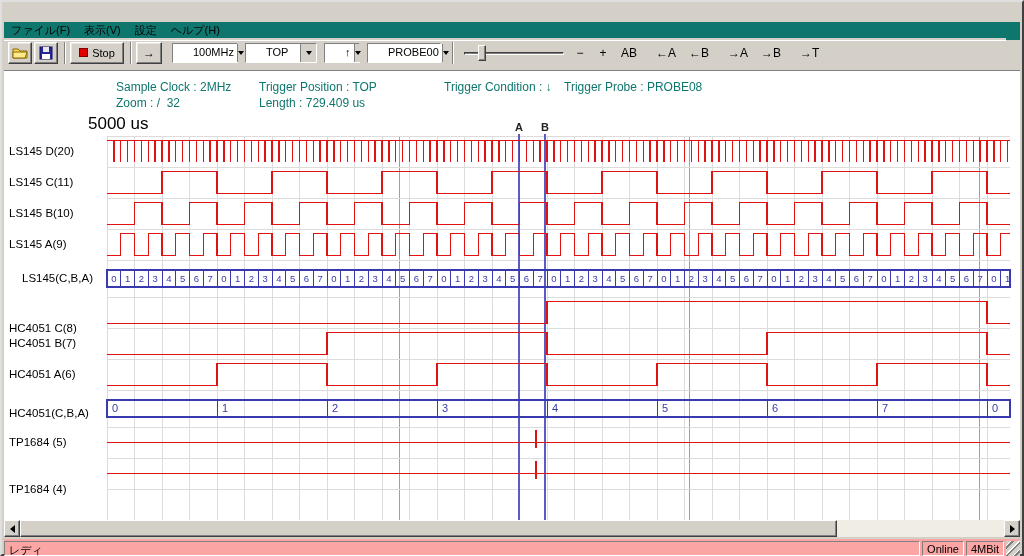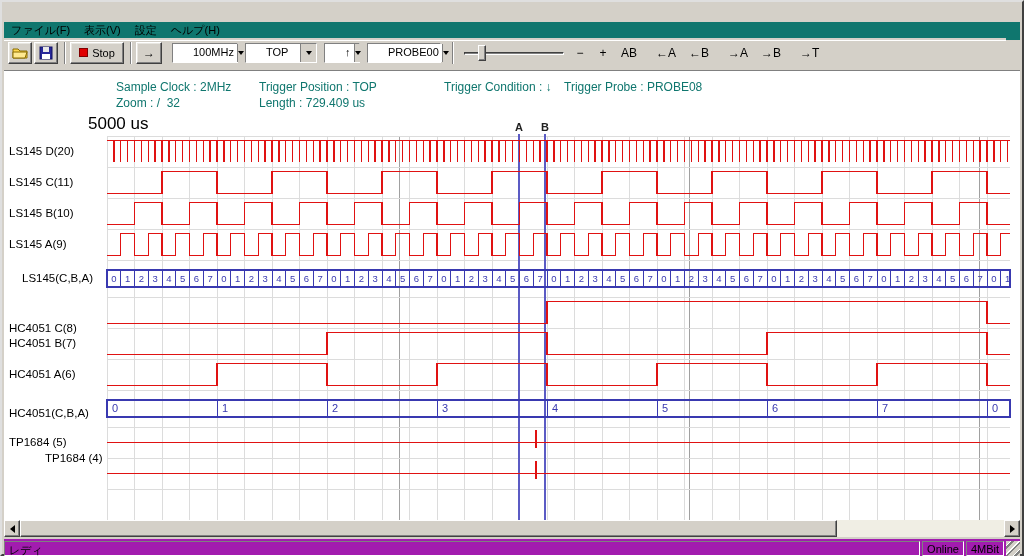--- a/index.html
+++ b/index.html
@@ -56,21 +56,21 @@
   .hscroll{position:absolute;left:2px;right:2px;top:518px;height:17px;background:#f0eee4;}
   .sb-btn{position:absolute;top:0;width:16px;height:17px;background:#d4d0c8;border:1px solid;
     border-color:#fff #404040 #404040 #fff;box-shadow:inset -1px -1px 0 #808080;
     display:flex;align-items:center;justify-content:center;}
   .sb-left{left:0;} .sb-right{right:0;}
   .tri-left{width:0;height:0;border-top:4px solid transparent;border-bottom:4px solid transparent;border-right:5px solid #000;}
   .tri-right{width:0;height:0;border-top:4px solid transparent;border-bottom:4px solid transparent;border-left:5px solid #000;}
   .sb-thumb{position:absolute;left:16px;top:0;width:817px;height:17px;background:#d4d0c8;border:1px solid;
     border-color:#fff #404040 #404040 #fff;box-shadow:inset -1px -1px 0 #808080;}
   
-  .statusbar{position:absolute;left:2px;right:2px;top:537px;height:17px;background:#a21caf;
+  .statusbar{position:absolute;left:2px;right:2px;top:537px;height:17px;background:#fca5a5;
     display:flex;align-items:stretch;gap:2px;padding-top:2px;}
   .sb-panel{border:1px solid;border-color:#808080 #fff #fff #808080;font-size:11px;padding:1px 4px;white-space:nowrap;}
   .sb-ready{flex:1;}
   .sb-grip{width:14px;background:
     repeating-linear-gradient(135deg,#d4d0c8 0 3px,#fff 3px 4px,#808080 4px 6px);}
 </style>
 </head>
 <body>
 
 <div class="window">
@@ -509,21 +509,21 @@
         <div class="ch-label" style="top: 142.5px;">LS145 D(20)</div>
         <div class="ch-label" style="top: 173.5px;">LS145 C(11)</div>
         <div class="ch-label" style="top: 204.5px;">LS145 B(10)</div>
         <div class="ch-label" style="top: 235.5px;">LS145 A(9)</div>
         <div class="ch-label" style="top: 269.5px; text-align: center;">LS145(C,B,A)</div>
         <div class="ch-label" style="top: 303.5px; margin-top: 16px;">HC4051 C(8)</div>
         <div class="ch-label" style="top: 334.5px;">HC4051 B(7)</div>
         <div class="ch-label" style="top: 365.5px;">HC4051 A(6)</div>
         <div class="ch-label" style="top: 405px;">HC4051(C,B,A)</div>
         <div class="ch-label" style="top: 433.5px;">TP1684 (5)</div>
-        <div class="ch-label" style="top: 450px; margin-left: 36px;">TP1684 (4)</div>
+        <div class="ch-label" style="top: 481px;">TP1684 (4)</div>
       </div>
   <div class="cursor-label" style="left: 512.95px;">A</div>
       <div class="cursor-label" style="left: 538.938px;">B</div>
     </div>
 
   <div class="hscroll">
     <div class="sb-btn sb-left">
         <span class="tri-left"></span>
       </div>
     <div class="sb-thumb"></div>

